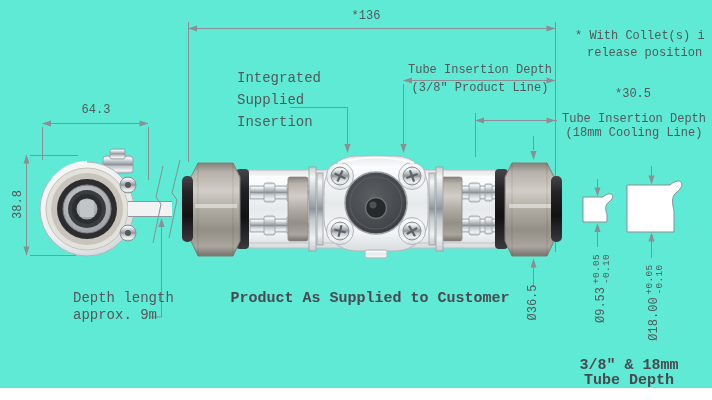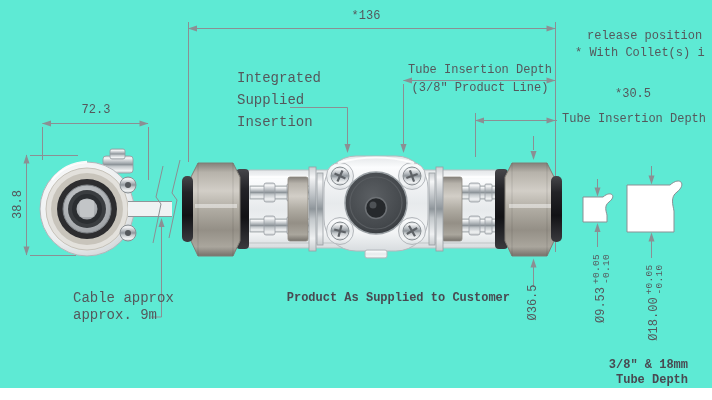--- a/index.html
+++ b/index.html
@@ -3,21 +3,21 @@
 <meta charset="utf-8">
 <style>
   html,body { margin:0; padding:0; background:#ffffff; }
   .canvas {
     position:relative; width:712px; height:388px; background:#5eead4;
     font-family:Liberation Mono, monospace; overflow:hidden;
   }
   .canvas svg { position:absolute; left:0; top:0; }
   .t { position:absolute; font-size:12px; color:#55585c; white-space:nowrap; line-height:13px; }
   .ctr { text-align:center; }
-  .b { font-weight:bold; color:#494951; font-size:12px;text-align:right; }
+  .b { font-weight:bold; color:#494951; font-size:15px; }
   .lbl { font-size:14px; }
   .vrot { transform:rotate(-90deg); }
   .dimflex { display:flex; align-items:center; justify-content:center; gap:3px; }
   .tol { display:flex; flex-direction:column; font-size:9.5px; line-height:9.5px; letter-spacing:.3px; }
 </style>
 </head>
 <body>
 
 <div class="canvas">
 
@@ -207,40 +207,41 @@
     <polygon points="597.5,196.5 594.5,187.5 600.5,187.5"></polygon>
         <polygon points="597.5,223 594.5,232 600.5,232"></polygon>
     <polygon points="651.5,184.5 648.5,175.5 654.5,175.5"></polygon>
         <polygon points="651.5,232.5 648.5,241.5 654.5,241.5"></polygon>
   </g>
 </svg>
 
 <div class="t ctr" style="left:330px;top:10px;width:72px">*136</div>
 
 <div class="t" style="left:575px;top:28px;line-height:16.5px">
+  <div>* With Collet(s) i</div>
   <div style="padding-left:12px">release position</div>
-  <div>* With Collet(s) i</div>
 </div>
 
 <div class="t ctr" style="left:400px;top:64px;width:160px">Tube Insertion Depth</div>
 <div class="t ctr" style="left:405px;top:82px;width:150px">(3/8" Product Line)</div>
 
 <div class="t ctr" style="left:558px;top:88px;width:150px">*30.5</div>
 <div class="t ctr" style="left:556px;top:113px;width:156px">Tube Insertion Depth</div>
+<div class="t ctr" style="left:556px;top:127px;width:156px">(18mm Cooling Line)</div>
 
 <div class="t lbl" style="left:237px;top:72px">Integrated</div>
 <div class="t lbl" style="left:237px;top:94px">Supplied</div>
 <div class="t lbl" style="left:237px;top:116px">Insertion</div>
 
-<div class="t ctr" style="left:68px;top:104px;width:56px">72.3</div>
+<div class="t ctr" style="left:68px;top:104px;width:56px">64.3</div>
 <div class="t ctr vrot" style="left:-4px;top:198px;width:44px">38.8</div>
 
 <div class="t b ctr" style="left:230px;top:292px;width:280px">Product As Supplied to Customer</div>
 
-<div class="t lbl" style="left:73px;top:292px">Cable approx</div>
+<div class="t lbl" style="left:73px;top:292px">Depth length</div>
 <div class="t lbl" style="left:73px;top:309px">approx. 9m</div>
 
 <div class="t ctr vrot" style="left:506px;top:296px;width:54px">Ø36.5</div>
 
 <div class="t vrot dimflex" style="left:564px;top:279px;width:74px">
   <span>Ø9.53</span>
   <span class="tol">
     <span>+0.05</span>
     <span>-0.10</span>
   </span>

